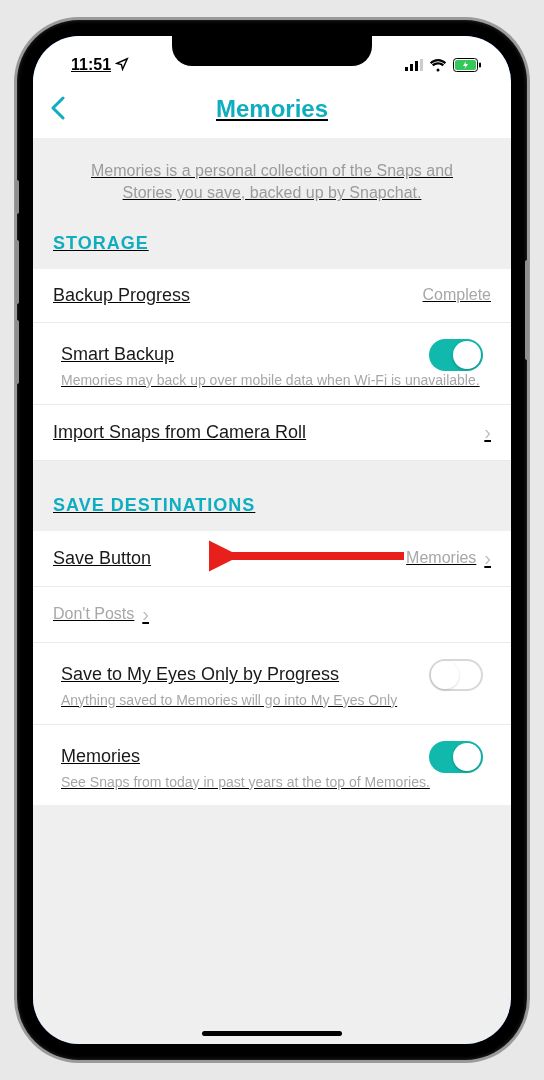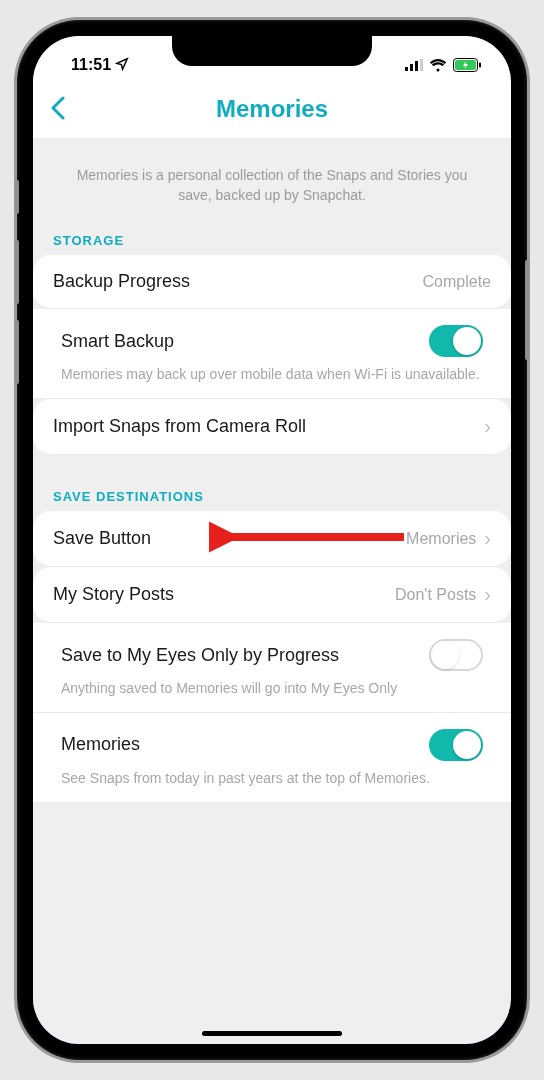--- a/index.html
+++ b/index.html
@@ -1,37 +1,37 @@
 <!DOCTYPE html>
 <html><head>
   <meta charset="utf-8">
   <style>
     * { margin: 0; padding: 0; box-sizing: border-box; font-family: -apple-system, BlinkMacSystemFont, "Segoe UI", Helvetica, Arial, sans-serif; }
     body { width: 544px; height: 1080px; background: #e8e8e8; display: flex; align-items: center; justify-content: center; }
     .phone-frame { width: 510px; height: 1040px; background: #000; border-radius: 62px; padding: 16px; box-shadow: 0 0 0 3px #9a9a9a, inset 0 0 4px rgba(255,255,255,.2); position: relative; }
-    .screen { width: 100%; height: 100%; background: #3b82f6; border-radius: 46px; overflow: hidden; position: relative; }
+    .screen { width: 100%; height: 100%; background: #3b82f6; border-radius: 46px; overflow: hidden; position: relative; text-decoration: underline; }
     .notch { position: absolute; top: 0; left: 50%; transform: translateX(-50%); width: 200px; height: 30px; background: #000; border-bottom-left-radius: 20px; border-bottom-right-radius: 20px; z-index: 10; }
     .status-bar { display: flex; justify-content: space-between; align-items: center; padding: 14px 30px 0 38px; height: 44px; font-weight: 600; font-size: 16px; background: #fff; }
     .status-left { display: flex; align-items: center; gap: 4px; }
     .nav-arrow { font-size: 13px; }
     .status-right { display: flex; align-items: center; gap: 6px; }
     .signal, .wifi, .battery { display: inline-flex; align-items: center; }
     .header { background: #fff; display: flex; align-items: center; justify-content: center; position: relative; height: 58px; }
     .back-btn { position: absolute; left: 18px; color: #0FADC0; font-size: 32px; font-weight: 300; line-height: 1; }
     .title { color: #0FADC0; font-size: 24px; font-weight: 600; }
     .content { background: #efefef; height: calc(100% - 102px); overflow: hidden; }
-    .description { text-align: center; color: #9b9b9b; font-size: 14px; padding: 28px 40px 14px; line-height: 1.4; }
-    .section-header { color: #0FADC0; font-size: 13px; font-weight: 700; letter-spacing: 1px; padding: 14px 20px 7px; }
-    .row { background: #fff; padding: 16px 20px; border-bottom: 1px solid #eaeaea; display: flex; justify-content: space-between; align-items: center; position: relative; border-radius: 18px; }
+    .description { text-align: center; color: #9b9b9b; font-size: 16px; padding: 22px 40px 14px; line-height: 1.4; }
+    .section-header { color: #0FADC0; font-size: 18px; font-weight: 700; letter-spacing: 1px; padding: 14px 20px 15px; }
+    .row { background: #fff; padding: 16px 20px; border-bottom: 1px solid #eaeaea; display: flex; justify-content: space-between; align-items: center; position: relative; }
     .row-block { background: #fff; padding: 16px 28px 14px; border-bottom: 1px solid #eaeaea; }
     .row-top { display: flex; justify-content: space-between; align-items: center; }
     .row-label { font-size: 18px; color: #1a1a1a; }
     .row-value { color: #a7a7a7; font-size: 16px; display: flex; align-items: center; gap: 8px; }
     .chevron { color: #c0c0c0; font-size: 20px; font-weight: 300; }
-    .helper { color: #a7a7a7; font-size: 14px; line-height: 1.35; margin-top: 8px; }
+    .helper { color: #a7a7a7; font-size: 14px; line-height: 1.35; }
     .toggle { width: 54px; height: 32px; border-radius: 16px; position: relative; }
     .toggle-on { background: #10B9AC; }
     .toggle-off { background: #fff; border: 2px solid #d8d8d8; }
     .toggle-knob { position: absolute; width: 28px; height: 28px; background: #fff; border-radius: 50%; top: 2px; box-shadow: 0 1px 3px rgba(0,0,0,.25); }
     .toggle-on .toggle-knob { right: 2px; }
     .toggle-off .toggle-knob { left: 0; top: 0; box-shadow: 0 1px 3px rgba(0,0,0,.15); }
     .home-indicator { position: absolute; bottom: 8px; left: 50%; transform: translateX(-50%); width: 140px; height: 5px; background: #000; border-radius: 3px; }
     .arrow-annotation { position: absolute; left: 176px; top: 50%; transform: translateY(-50%); z-index: 5; pointer-events: none; }
     .side-button { position: absolute; background: #8f8f8f; border-radius: 2px; }
     .sb-left1 { left: -2px; top: 160px; width: 4px; height: 34px; }
@@ -133,21 +133,20 @@
                 <marker id="ah" markerWidth="12" markerHeight="12" refX="2" refY="6" orient="auto">
                   <path d="M12,0 L0,6 L12,12 L8,6 z" fill="#E7201B"></path>
                 </marker>
               </defs>
               <line x1="195" y1="20" x2="15" y2="20" stroke="#E7201B" stroke-width="8" marker-end="url(#ah)"></line>
             </svg>
         </div>
       </div>
 
       <div class="row">
-        <span class="row-label">My Story Posts</span>
         <span class="row-value">
           <span>Don't Posts</span>
           <span class="chevron">›</span>
         </span>
       </div>
 
       <div class="row-block">
         <div class="row-top">
           <span class="row-label">Save to My Eyes Only by Progress</span>
           <div class="toggle toggle-off">

